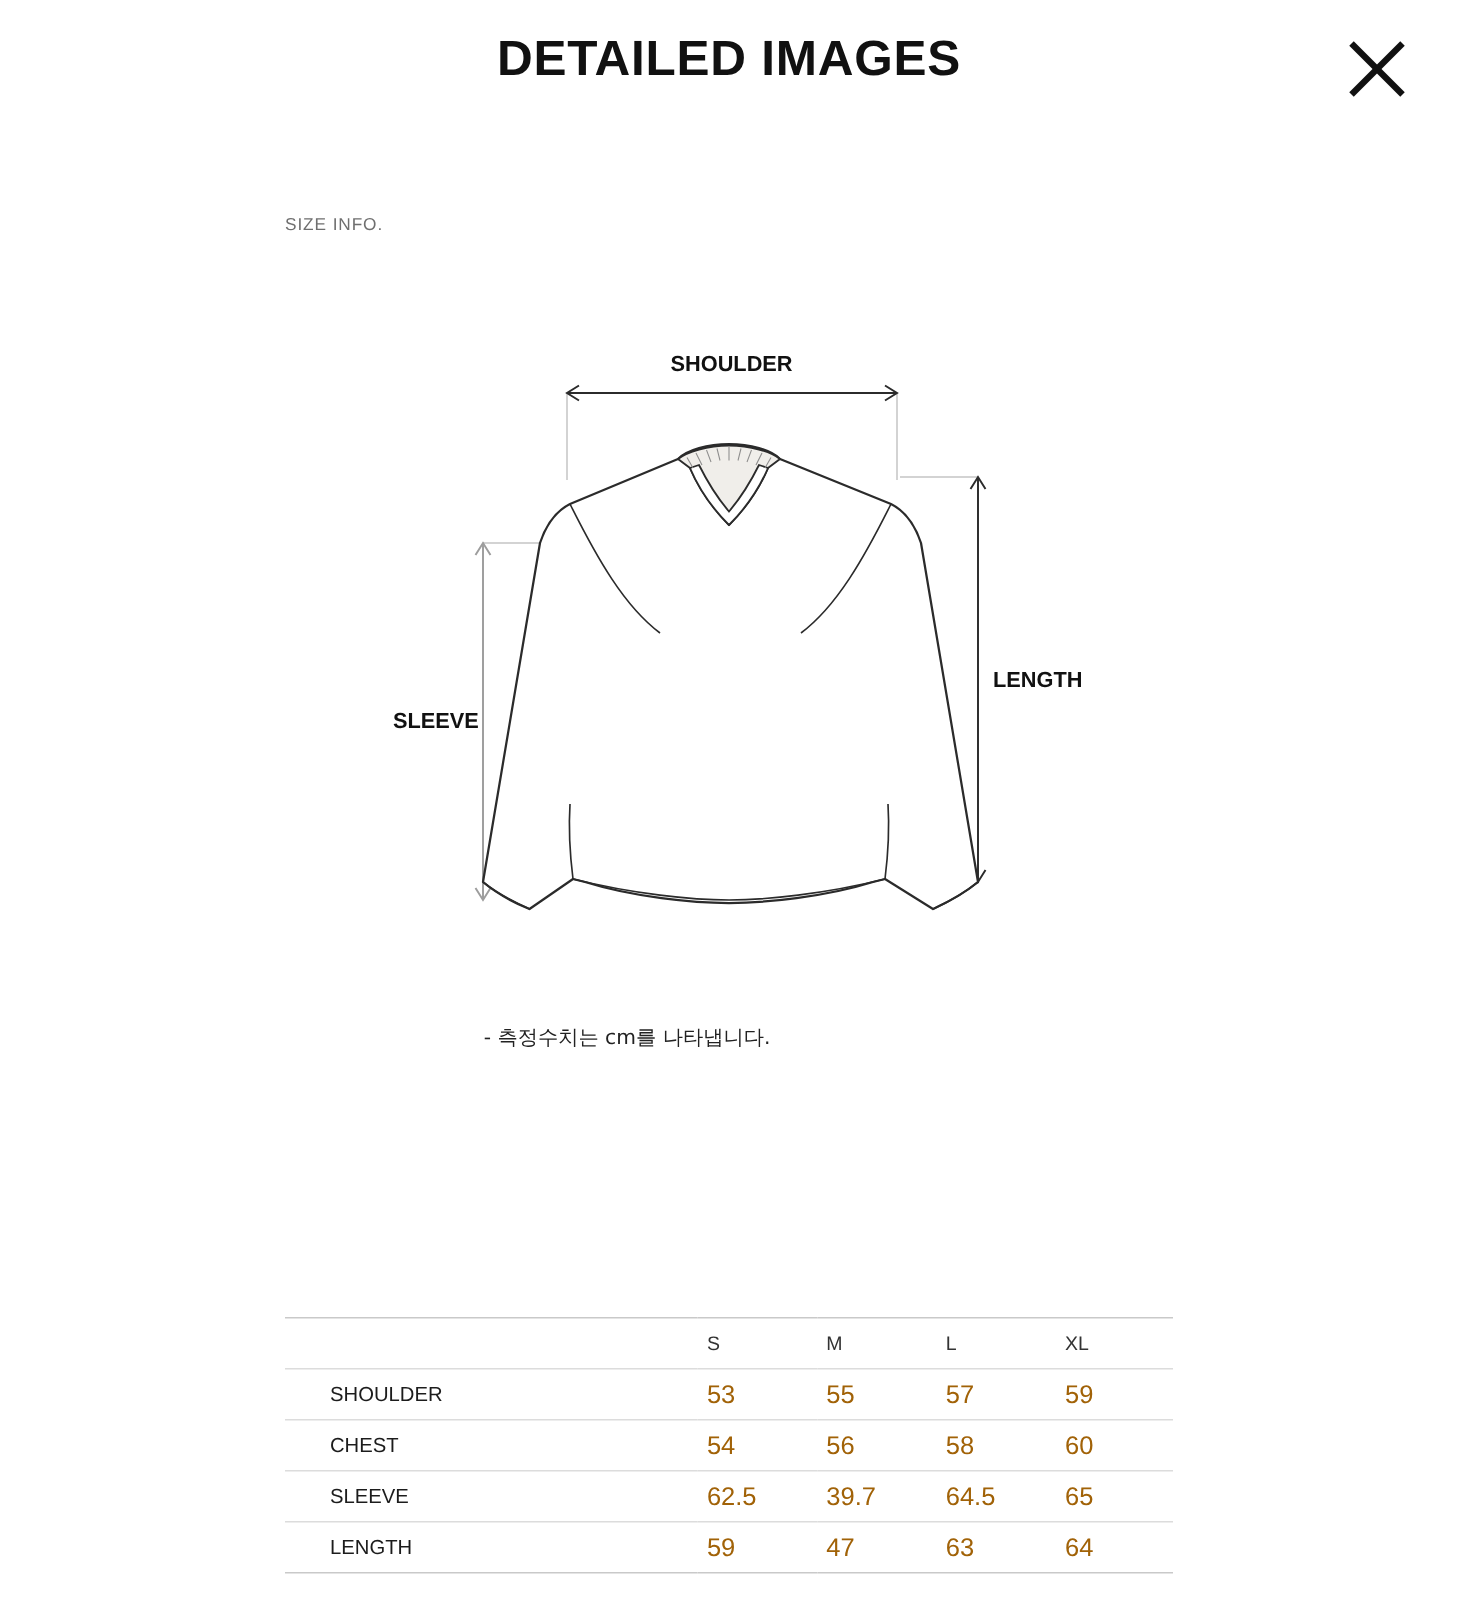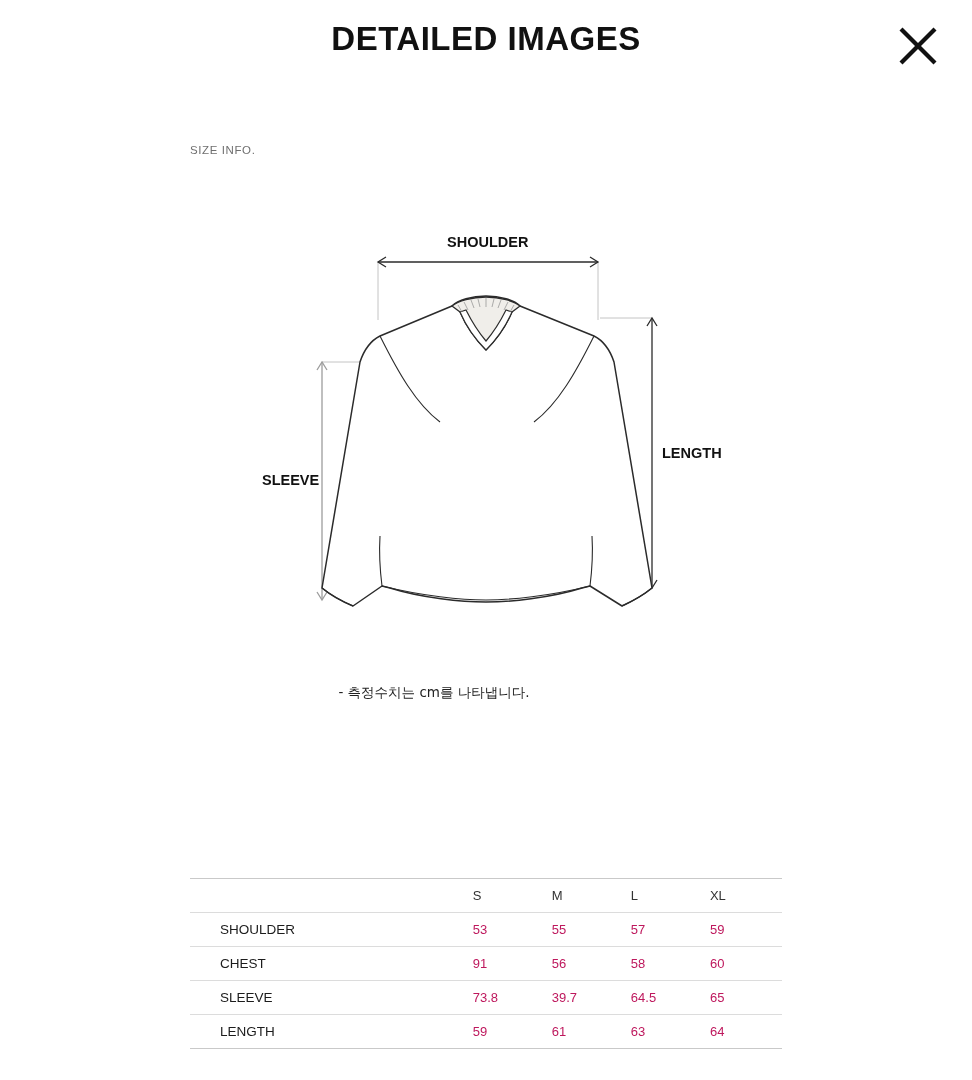--- a/index.html
+++ b/index.html
@@ -41,21 +41,21 @@
 
   
   .diagram-wrap {
     position: absolute; left: 190px; top: 200px;
     width: 592px; height: 470px;
   }
   .diagram-wrap svg { display: block; }
 
   
   .notes {
-    position: absolute; left: 16px; top: 680px; width: 824px;
+    position: absolute; left: 0; top: 680px; width: 824px;
     text-align: center;
     padding-left: 12px;
   }
   .note-line {
     font-size: 13.5px; color: #222; line-height: 24px;
     font-family: "DejaVu Sans", sans-serif;
   }
 
   
   .size-table {
@@ -74,21 +74,21 @@
     text-align: left;
   }
   .size-table thead th { border-top: 1px solid #c9c9c9; }
   .size-table tbody tr:last-child td { border-bottom: 1px solid #c9c9c9; }
   .col-label { width: 298px; padding-left: 30px !important; }
   .col-val  { width: 85px; }
   .size-table th.col-val, .size-table td.col-val { padding-left: 6px; }
   .hdr-size { color: #333; font-size: 13px; }
 
   .cell-label { font-size: 13.5px; color: #1c1c1c; }
-  .cell-val { font-size: 13px; color: #be185d; }
+  .cell-val { font-size: 17px; color: #a16207; }
 </style>
 </head>
 <body>
 
 <div class="page">
 
   <div class="header">
     <div class="header-title">DETAILED IMAGES</div>
     <div class="close-btn">
       <svg width="46" height="46" viewBox="0 0 46 46" aria-hidden="true">
@@ -221,35 +221,35 @@
     <tbody>
       <tr>
         <td class="col-label cell-label">SHOULDER</td>
         <td class="col-val cell-val">53</td>
         <td class="col-val cell-val">55</td>
         <td class="col-val cell-val">57</td>
         <td class="col-val cell-val">59</td>
       </tr>
       <tr>
         <td class="col-label cell-label">CHEST</td>
-        <td class="col-val cell-val">91</td>
+        <td class="col-val cell-val">54</td>
         <td class="col-val cell-val">56</td>
         <td class="col-val cell-val">58</td>
         <td class="col-val cell-val">60</td>
       </tr>
       <tr>
         <td class="col-label cell-label">SLEEVE</td>
-        <td class="col-val cell-val">73.8</td>
+        <td class="col-val cell-val">62.5</td>
         <td class="col-val cell-val">39.7</td>
         <td class="col-val cell-val">64.5</td>
         <td class="col-val cell-val">65</td>
       </tr>
       <tr>
         <td class="col-label cell-label">LENGTH</td>
         <td class="col-val cell-val">59</td>
-        <td class="col-val cell-val">61</td>
+        <td class="col-val cell-val">47</td>
         <td class="col-val cell-val">63</td>
         <td class="col-val cell-val">64</td>
       </tr>
     </tbody>
   </table>
 
 </div>
 
 </body></html>

